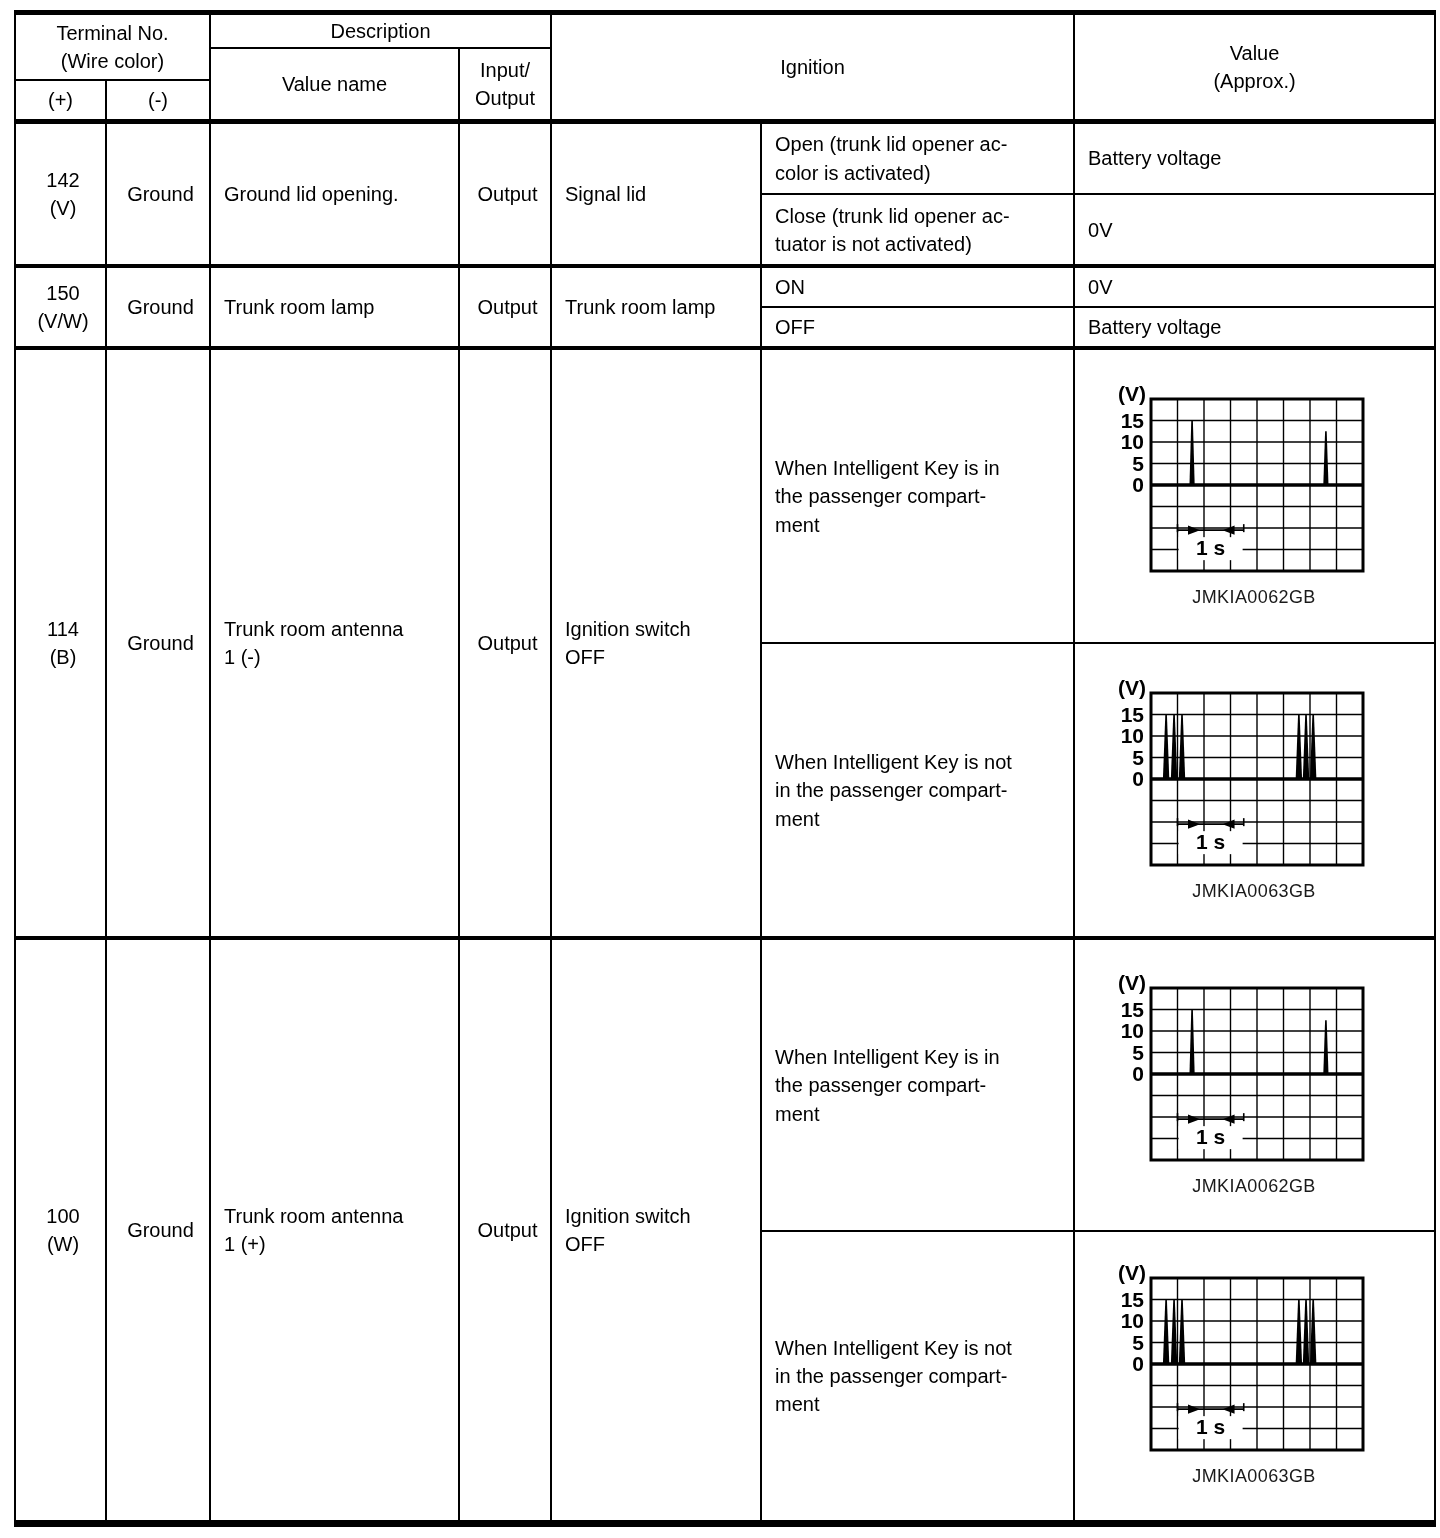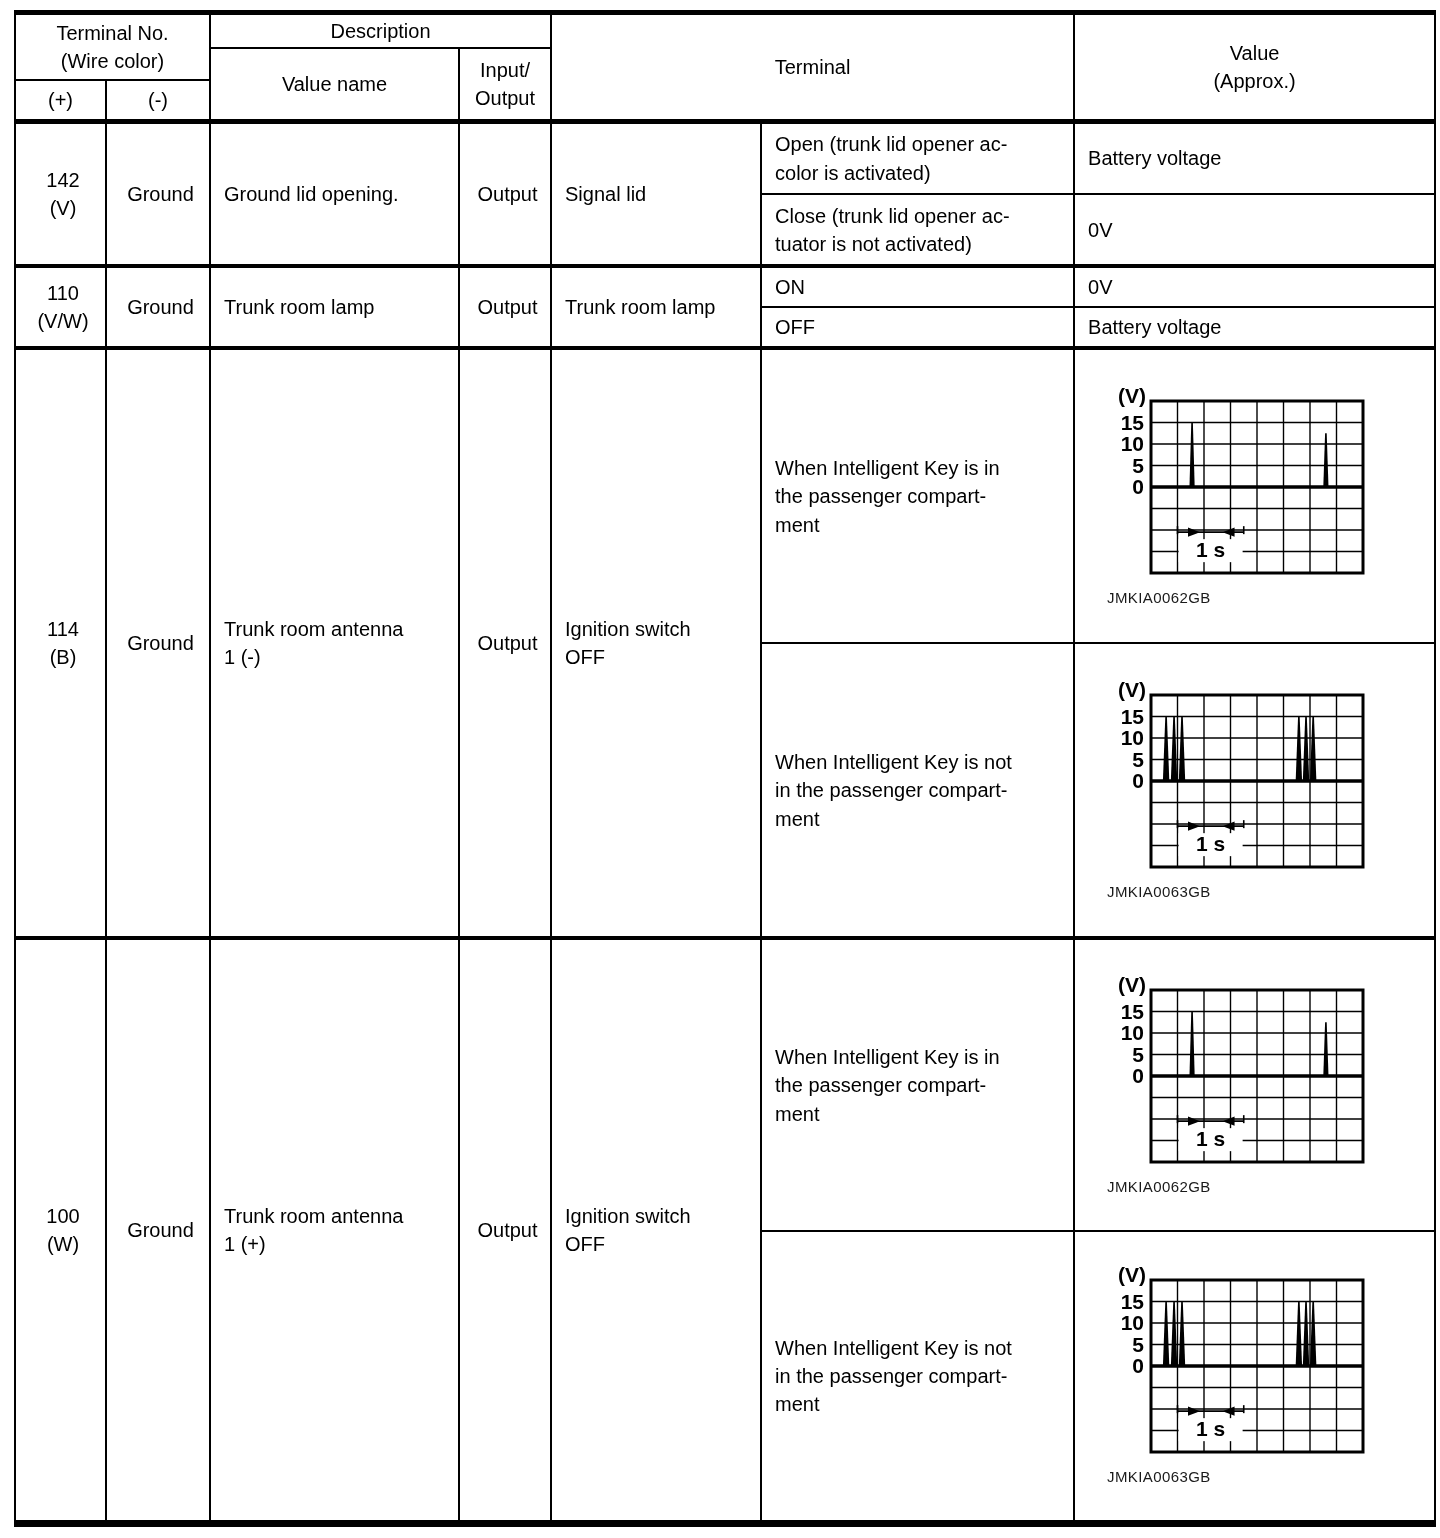--- a/index.html
+++ b/index.html
@@ -17,21 +17,21 @@
   tr.hr1{height:35px;} tr.hr2{height:32px;} tr.hr3{height:41px;}
   tr.bfirst td{border-top:5px solid #000;}
   tr.rmajor td{border-top:4px solid #000;}
   tr.r103a{height:73px;} tr.r103b{height:72px;}
   tr.r110a{height:41px;} tr.r110b{height:41px;}
   tr.r114a{height:295px;} tr.r114b{height:295px;}
   tr.r115a{height:293px;} tr.r115b{height:292px;}
   td.vcell{padding:6px 4px;}
   .waveblock{width:294px;margin-left:28px;}
   .wave svg{display:block;}
-  .wavecap{font-size:15px;text-align:left;margin-top:8px;
+  .wavecap{font-size:18px;text-align:center;margin-top:8px;
     letter-spacing:0.4px;color:#1a1a1a;}
 </style>
 </head>
 <body>
 
 <div class="page">
 <table class="spec">
   <colgroup>
     <col style="width:91px">
         <col style="width:104px">
@@ -40,21 +40,21 @@
         <col style="width:210px">
         <col style="width:313px">
     <col style="width:361px">
   </colgroup>
 
   <tbody>
         <tr class="hr1">
     <td colspan="2" rowspan="2" class="pre">Terminal No.
 (Wire color)</td>
     <td colspan="2">Description</td>
-    <td colspan="2" rowspan="3">Terminal</td>
+    <td colspan="2" rowspan="3">Ignition</td>
     <td rowspan="3" class="pre">Value
 (Approx.)</td>
   </tr>
   <tr class="hr2">
     <td rowspan="2">Value name</td>
     <td rowspan="2" class="pre">Input/
 Output</td>
   </tr>
   <tr class="hr3">
     <td>(+)</td>
@@ -72,21 +72,21 @@
 color is activated)</td>
     <td class="l">Battery voltage</td>
   </tr>
   <tr class="r103b">
     <td class="l pre">Close (trunk lid opener ac-
 tuator is not activated)</td>
     <td class="l">0V</td>
   </tr>
 
   <tr class="rmajor r110a">
-    <td rowspan="2" class="c pre">110
+    <td rowspan="2" class="c pre">150
 (V/W)</td>
     <td rowspan="2" class="c">Ground</td>
     <td rowspan="2" class="l pre">Trunk room lamp</td>
     <td rowspan="2" class="c">Output</td>
     <td rowspan="2" class="l pre">Trunk room lamp</td>
     <td class="l pre">ON</td>
     <td class="l">0V</td>
   </tr>
   <tr class="r110b">
     <td class="l pre">OFF</td>

